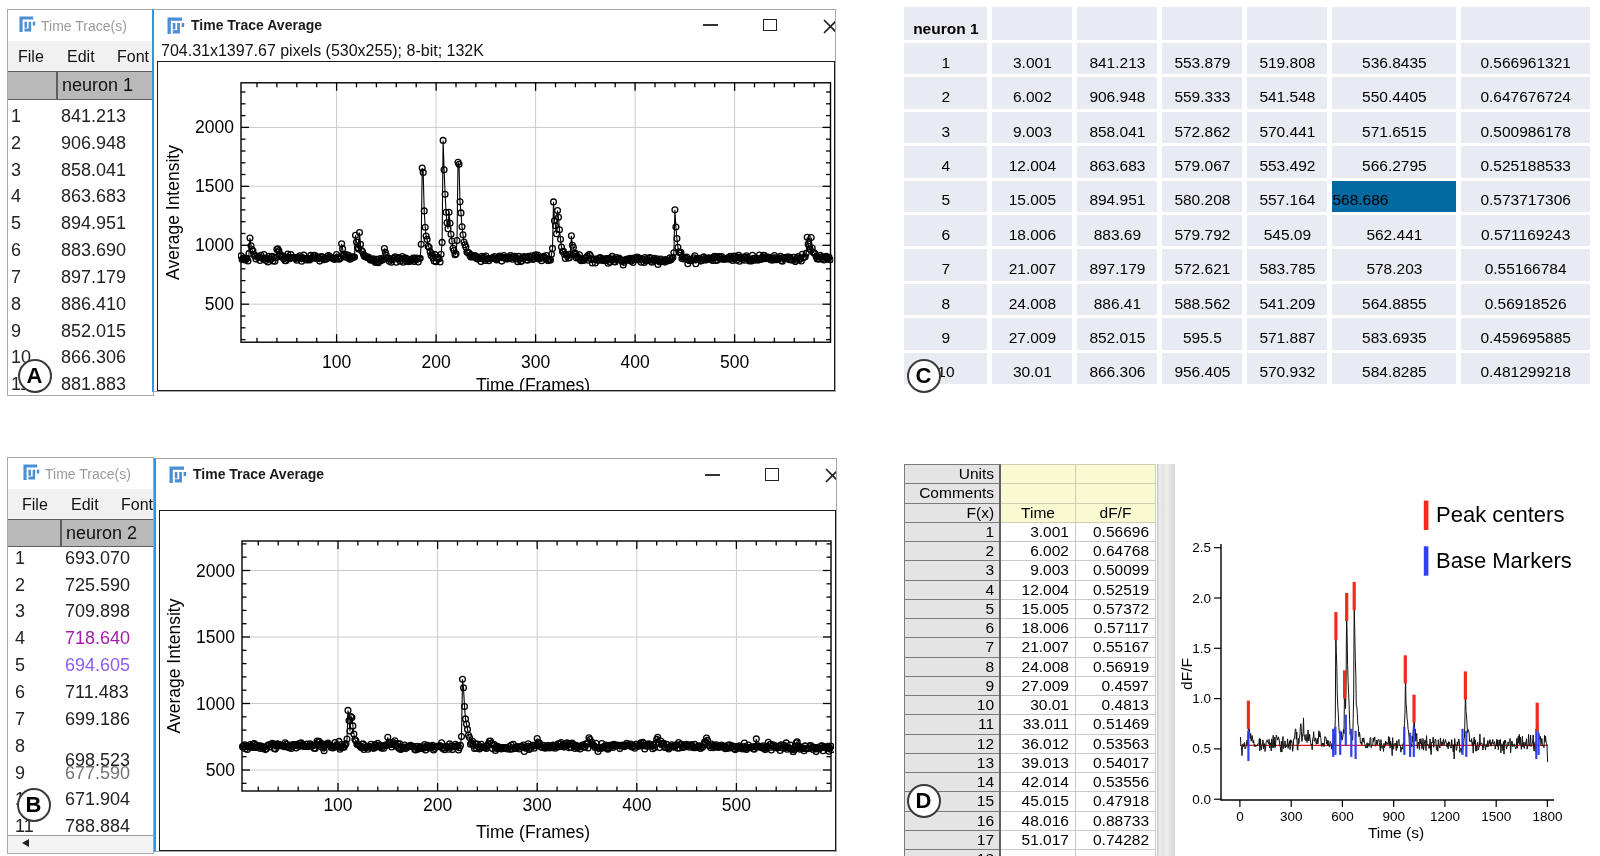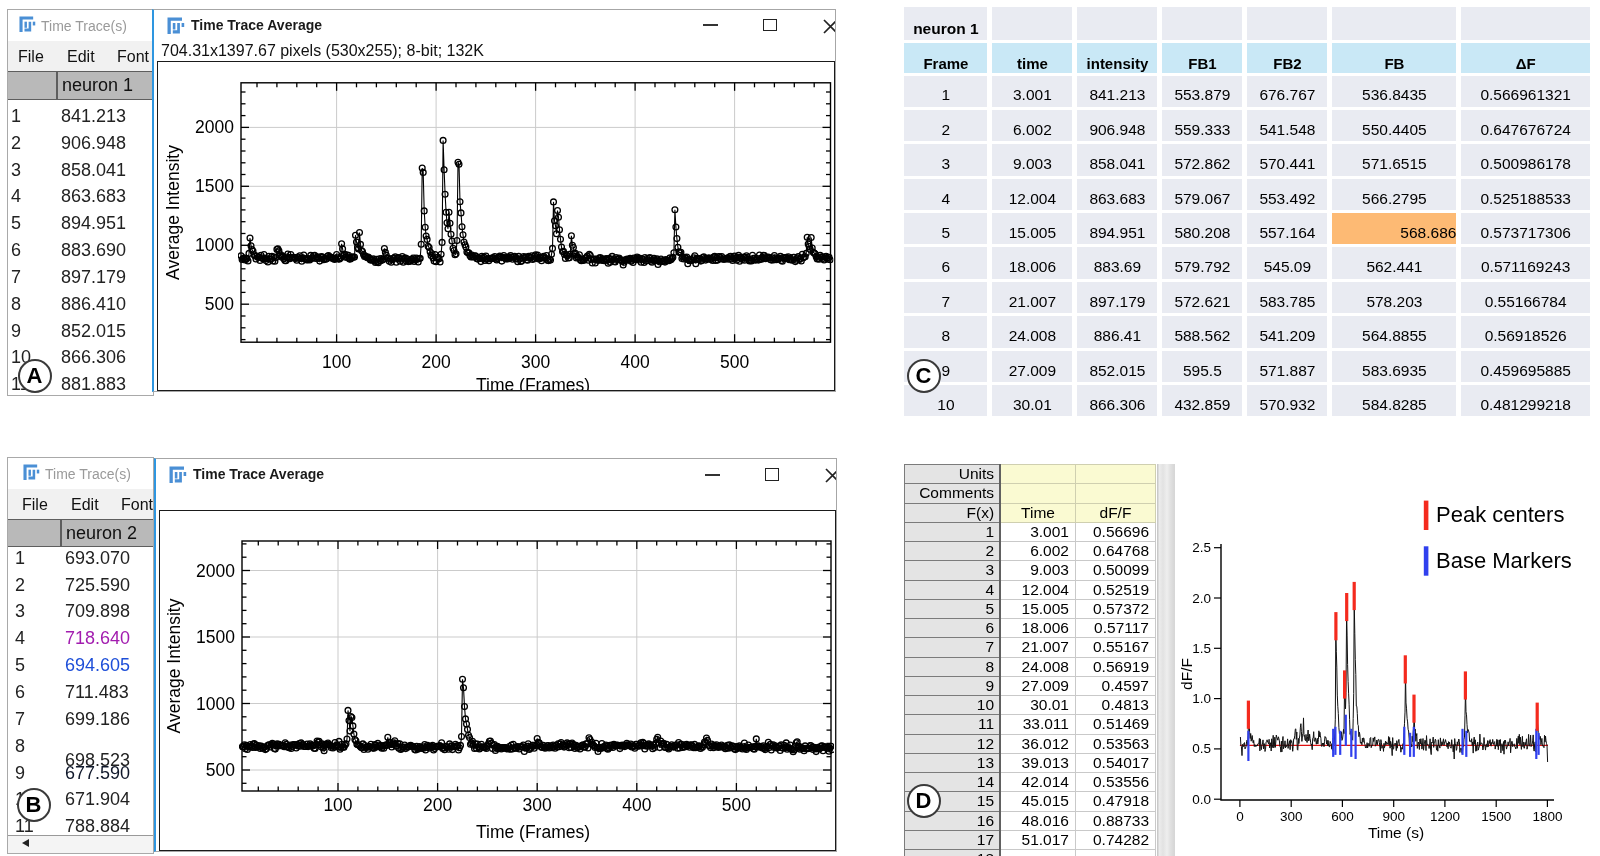--- a/index.html
+++ b/index.html
@@ -816,29 +816,29 @@
       </div>
       <div style="position:absolute;left:7px;top:90.2px;font-size:18px;color:#222">1</div>
       <div style="position:absolute;left:57px;top:90.2px;font-size:18px;color:#222">693.070</div>
       <div style="position:absolute;left:7px;top:117.1px;font-size:18px;color:#222">2</div>
       <div style="position:absolute;left:57px;top:117.1px;font-size:18px;color:#222">725.590</div>
       <div style="position:absolute;left:7px;top:143.9px;font-size:18px;color:#222">3</div>
       <div style="position:absolute;left:57px;top:143.9px;font-size:18px;color:#222">709.898</div>
       <div style="position:absolute;left:7px;top:170.8px;font-size:18px;color:#222">4</div>
       <div style="position:absolute;left:57px;top:170.8px;font-size:18px;color:#a21caf">718.640</div>
       <div style="position:absolute;left:7px;top:197.6px;font-size:18px;color:#222">5</div>
-      <div style="position:absolute;left:57px;top:197.6px;font-size:18px;color:#1d4ed8">694.605</div>
+      <div style="position:absolute;left:57px;top:197.6px;font-size:18px;color:#8b5cf6">694.605</div>
       <div style="position:absolute;left:7px;top:224.5px;font-size:18px;color:#222">6</div>
       <div style="position:absolute;left:57px;top:224.5px;font-size:18px;color:#222">711.483</div>
       <div style="position:absolute;left:7px;top:251.3px;font-size:18px;color:#222">7</div>
       <div style="position:absolute;left:57px;top:251.3px;font-size:18px;color:#222">699.186</div>
       <div style="position:absolute;left:7px;top:278.2px;font-size:18px;color:#222">8</div>
       <div style="position:absolute;left:57px;top:292px;font-size:18px;color:#222">698.523</div>
       <div style="position:absolute;left:7px;top:305.0px;font-size:18px;color:#222">9</div>
-      <div style="position:absolute;left:57px;top:305.0px;font-size:18px;color:#0f172a">677.590</div>
+      <div style="position:absolute;left:57px;top:305.0px;font-size:18px;color:#737373">677.590</div>
       <div style="position:absolute;left:7px;top:331.9px;font-size:18px;color:#222">10</div>
       <div style="position:absolute;left:57px;top:331.9px;font-size:18px;color:#222">671.904</div>
       <div style="position:absolute;left:7px;top:358.7px;font-size:18px;color:#222">11</div>
       <div style="position:absolute;left:57px;top:358.7px;font-size:18px;color:#222">788.884</div>
       <div style="position:absolute;left:0;top:377.5px;width:100%;height:17px;background:#f4f4f4;border-top:1px solid #999">
         <div style="position:absolute;left:14px;top:3px;width:0;height:0;border-top:4.5px solid transparent;border-bottom:4.5px solid transparent;border-right:7px solid #222"></div>
       </div>
     </div>
 <div style="position:absolute;left:154.0px;top:458.0px;width:683.0px;height:394.0px;background:#fff;border:1px solid #a6a6a6;border-left:2px solid #2e96e0;box-sizing:border-box;overflow:hidden">
       <svg style="position:absolute;left:13.0px;top:7.0px" width="18" height="18" viewBox="0 0 18 18">
@@ -1589,35 +1589,26 @@
       <tbody>
         <tr style="height:33px">
           <td style="width:83px;background:#e9ebf2;text-align:center;vertical-align:bottom;padding:0 0 2px 0;font-weight:bold">neuron 1</td>
           <td style="width:80px;background:#e9ebf2;text-align:center;vertical-align:bottom;padding:0 0 2px 0;font-weight:bold"></td>
           <td style="width:80px;background:#e9ebf2;text-align:center;vertical-align:bottom;padding:0 0 2px 0;font-weight:bold"></td>
           <td style="width:80px;background:#e9ebf2;text-align:center;vertical-align:bottom;padding:0 0 2px 0;font-weight:bold"></td>
           <td style="width:80px;background:#e9ebf2;text-align:center;vertical-align:bottom;padding:0 0 2px 0;font-weight:bold"></td>
           <td style="width:124px;background:#e9ebf2;text-align:center;vertical-align:bottom;padding:0 0 2px 0;font-weight:bold"></td>
           <td style="width:128.5px;background:#e9ebf2;text-align:center;vertical-align:bottom;padding:0 0 2px 0;font-weight:bold"></td>
         </tr>
-        <tr style="height:29.5px">
-          <td style="background:#c9e8f6;text-align:center;vertical-align:bottom;padding:0 0 1px 0;font-weight:bold;font-size:15px">Frame</td>
-          <td style="background:#c9e8f6;text-align:center;vertical-align:bottom;padding:0 0 1px 0;font-weight:bold;font-size:15px">time</td>
-          <td style="background:#c9e8f6;text-align:center;vertical-align:bottom;padding:0 0 1px 0;font-weight:bold;font-size:15px">intensity</td>
-          <td style="background:#c9e8f6;text-align:center;vertical-align:bottom;padding:0 0 1px 0;font-weight:bold;font-size:15px">FB1</td>
-          <td style="background:#c9e8f6;text-align:center;vertical-align:bottom;padding:0 0 1px 0;font-weight:bold;font-size:15px">FB2</td>
-          <td style="background:#c9e8f6;text-align:center;vertical-align:bottom;padding:0 0 1px 0;font-weight:bold;font-size:15px">FB</td>
-          <td style="background:#c9e8f6;text-align:center;vertical-align:bottom;padding:0 0 1px 0;font-weight:bold;font-size:15px">ΔF</td>
-        </tr>
         <tr style="height:31.4px">
           <td style="background:#e9ebf2;text-align:center;vertical-align:bottom;padding:0 0 2.5px 0">1</td>
           <td style="background:#e9ebf2;text-align:center;vertical-align:bottom;padding:0 0 2.5px 0">3.001</td>
           <td style="background:#e9ebf2;text-align:center;vertical-align:bottom;padding:0 0 2.5px 0">841.213</td>
           <td style="background:#e9ebf2;text-align:center;vertical-align:bottom;padding:0 0 2.5px 0">553.879</td>
-          <td style="background:#e9ebf2;text-align:center;vertical-align:bottom;padding:0 0 2.5px 0">676.767</td>
+          <td style="background:#e9ebf2;text-align:center;vertical-align:bottom;padding:0 0 2.5px 0">519.808</td>
           <td style="background:#e9ebf2;text-align:center;vertical-align:bottom;padding:0 0 2.5px 0">536.8435</td>
           <td style="background:#e9ebf2;text-align:center;vertical-align:bottom;padding:0 0 2.5px 0">0.566961321</td>
         </tr>
         <tr style="height:31.4px">
           <td style="background:#e9ebf2;text-align:center;vertical-align:bottom;padding:0 0 2.5px 0">2</td>
           <td style="background:#e9ebf2;text-align:center;vertical-align:bottom;padding:0 0 2.5px 0">6.002</td>
           <td style="background:#e9ebf2;text-align:center;vertical-align:bottom;padding:0 0 2.5px 0">906.948</td>
           <td style="background:#e9ebf2;text-align:center;vertical-align:bottom;padding:0 0 2.5px 0">559.333</td>
           <td style="background:#e9ebf2;text-align:center;vertical-align:bottom;padding:0 0 2.5px 0">541.548</td>
           <td style="background:#e9ebf2;text-align:center;vertical-align:bottom;padding:0 0 2.5px 0">550.4405</td>
@@ -1640,21 +1631,21 @@
           <td style="background:#e9ebf2;text-align:center;vertical-align:bottom;padding:0 0 2.5px 0">553.492</td>
           <td style="background:#e9ebf2;text-align:center;vertical-align:bottom;padding:0 0 2.5px 0">566.2795</td>
           <td style="background:#e9ebf2;text-align:center;vertical-align:bottom;padding:0 0 2.5px 0">0.525188533</td>
         </tr>
         <tr style="height:31.4px">
           <td style="background:#e9ebf2;text-align:center;vertical-align:bottom;padding:0 0 2.5px 0">5</td>
           <td style="background:#e9ebf2;text-align:center;vertical-align:bottom;padding:0 0 2.5px 0">15.005</td>
           <td style="background:#e9ebf2;text-align:center;vertical-align:bottom;padding:0 0 2.5px 0">894.951</td>
           <td style="background:#e9ebf2;text-align:center;vertical-align:bottom;padding:0 0 2.5px 0">580.208</td>
           <td style="background:#e9ebf2;text-align:center;vertical-align:bottom;padding:0 0 2.5px 0">557.164</td>
-          <td style="background:#fdba74;text-align:right;vertical-align:bottom;padding:0 0 2.5px 0">568.686</td>
+          <td style="background:#0369a1;text-align:left;vertical-align:bottom;padding:0 0 2.5px 0">568.686</td>
           <td style="background:#e9ebf2;text-align:center;vertical-align:bottom;padding:0 0 2.5px 0">0.573717306</td>
         </tr>
         <tr style="height:31.4px">
           <td style="background:#e9ebf2;text-align:center;vertical-align:bottom;padding:0 0 2.5px 0">6</td>
           <td style="background:#e9ebf2;text-align:center;vertical-align:bottom;padding:0 0 2.5px 0">18.006</td>
           <td style="background:#e9ebf2;text-align:center;vertical-align:bottom;padding:0 0 2.5px 0">883.69</td>
           <td style="background:#e9ebf2;text-align:center;vertical-align:bottom;padding:0 0 2.5px 0">579.792</td>
           <td style="background:#e9ebf2;text-align:center;vertical-align:bottom;padding:0 0 2.5px 0">545.09</td>
           <td style="background:#e9ebf2;text-align:center;vertical-align:bottom;padding:0 0 2.5px 0">562.441</td>
           <td style="background:#e9ebf2;text-align:center;vertical-align:bottom;padding:0 0 2.5px 0">0.571169243</td>
@@ -1683,21 +1674,21 @@
           <td style="background:#e9ebf2;text-align:center;vertical-align:bottom;padding:0 0 2.5px 0">852.015</td>
           <td style="background:#e9ebf2;text-align:center;vertical-align:bottom;padding:0 0 2.5px 0">595.5</td>
           <td style="background:#e9ebf2;text-align:center;vertical-align:bottom;padding:0 0 2.5px 0">571.887</td>
           <td style="background:#e9ebf2;text-align:center;vertical-align:bottom;padding:0 0 2.5px 0">583.6935</td>
           <td style="background:#e9ebf2;text-align:center;vertical-align:bottom;padding:0 0 2.5px 0">0.459695885</td>
         </tr>
         <tr style="height:31.4px">
           <td style="background:#e9ebf2;text-align:center;vertical-align:bottom;padding:0 0 2.5px 0">10</td>
           <td style="background:#e9ebf2;text-align:center;vertical-align:bottom;padding:0 0 2.5px 0">30.01</td>
           <td style="background:#e9ebf2;text-align:center;vertical-align:bottom;padding:0 0 2.5px 0">866.306</td>
-          <td style="background:#e9ebf2;text-align:center;vertical-align:bottom;padding:0 0 2.5px 0">432.859</td>
+          <td style="background:#e9ebf2;text-align:center;vertical-align:bottom;padding:0 0 2.5px 0">956.405</td>
           <td style="background:#e9ebf2;text-align:center;vertical-align:bottom;padding:0 0 2.5px 0">570.932</td>
           <td style="background:#e9ebf2;text-align:center;vertical-align:bottom;padding:0 0 2.5px 0">584.8285</td>
           <td style="background:#e9ebf2;text-align:center;vertical-align:bottom;padding:0 0 2.5px 0">0.481299218</td>
         </tr>
       </tbody>
     </table>
 <div style="position:absolute;left:906.5px;top:359.0px;width:30px;height:30px;border-radius:50%;background:#fff;border:2.5px solid #3a3a3a;z-index:30;text-align:center;line-height:30px;font-size:22px;font-weight:bold;color:#000">C</div>
 <div style="position:absolute;left:904px;top:464px;width:252px;height:392px;overflow:hidden">
       <table style="border-collapse:collapse;font-size:15.5px;color:#000;table-layout:fixed">
         <tbody>

